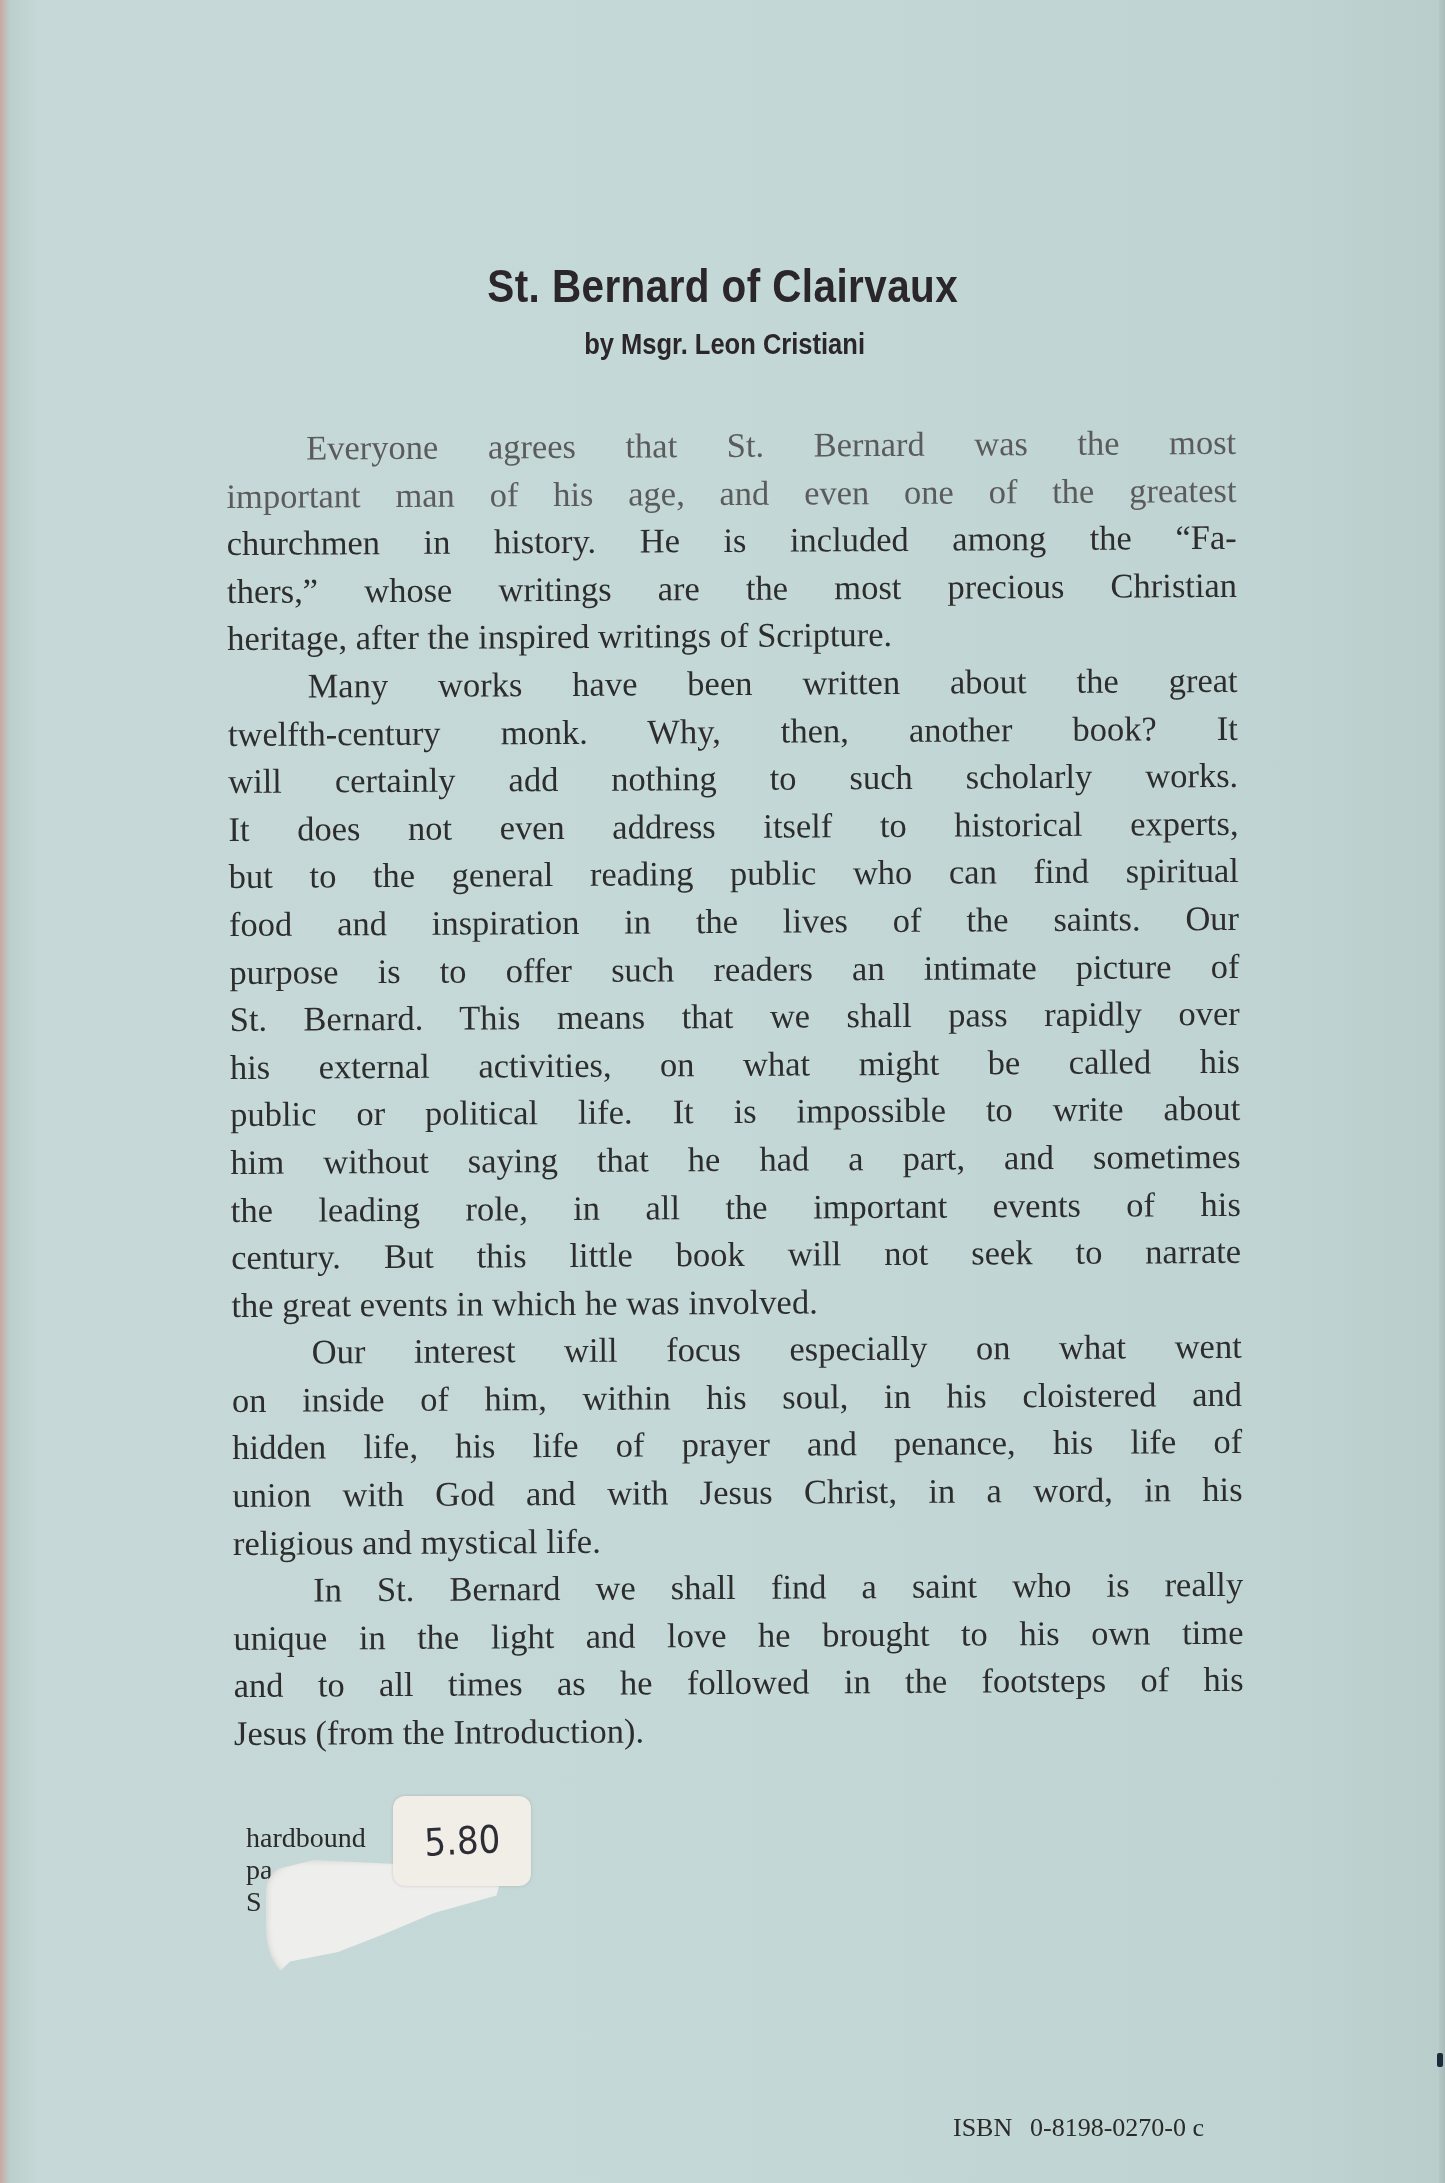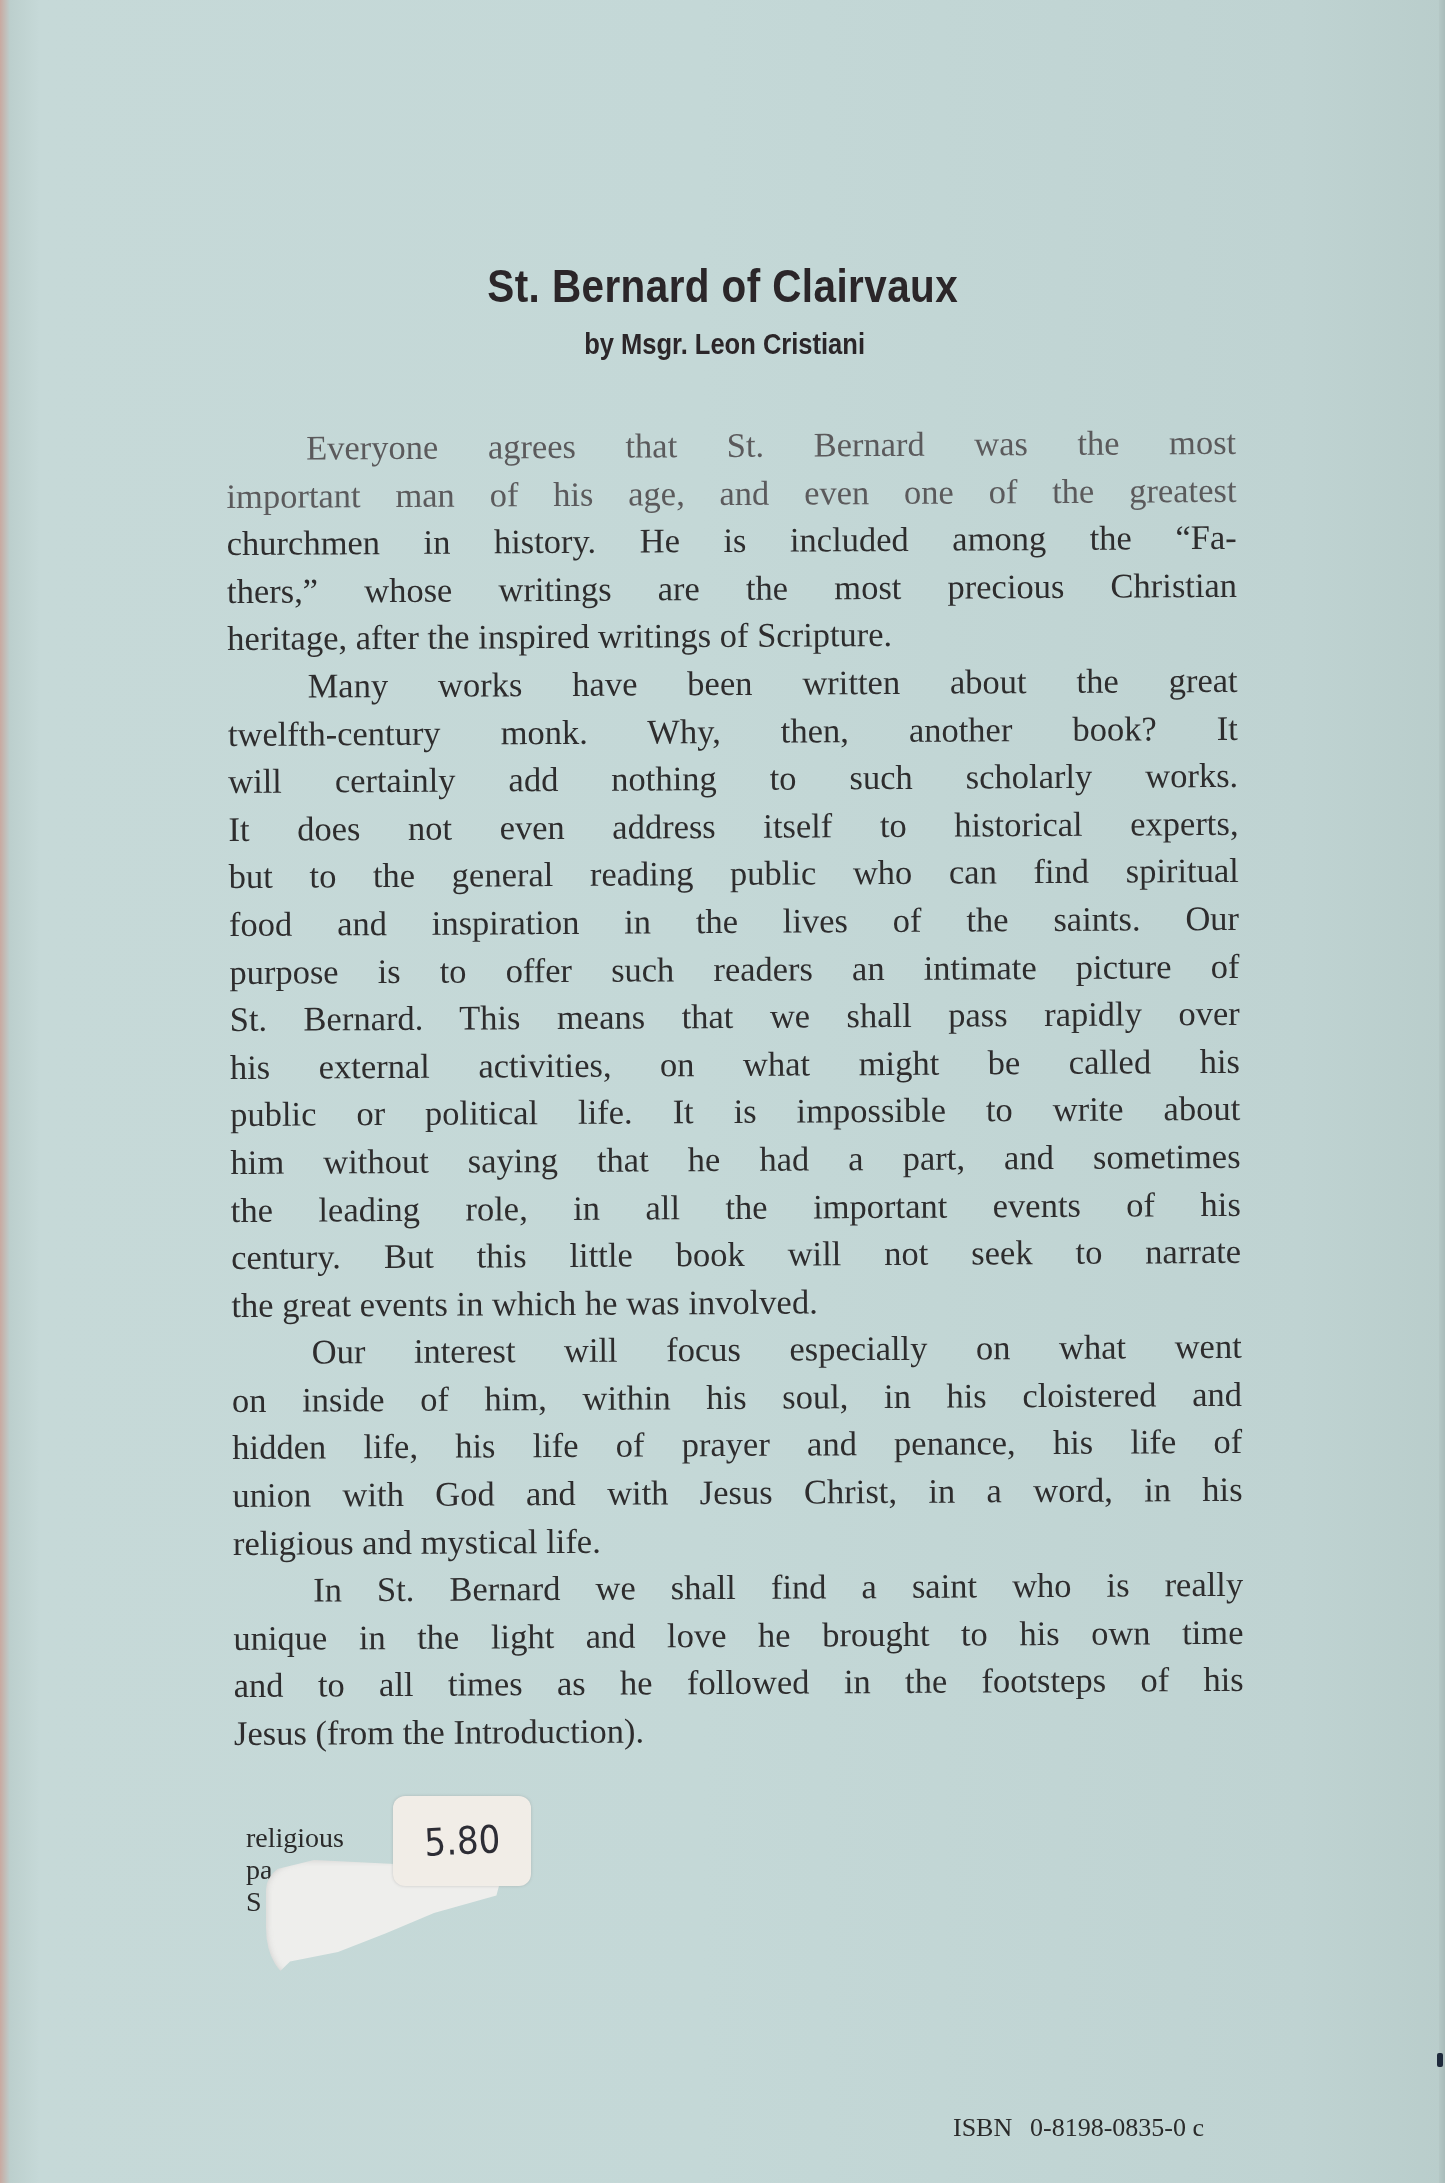--- a/index.html
+++ b/index.html
@@ -125,29 +125,29 @@
   <span class="line">union with God and with Jesus Christ, in a word, in his</span>
   <span class="line last">religious and mystical life.</span>
 
   <span class="line indent">In St. Bernard we shall find a saint who is really</span>
   <span class="line">unique in the light and love he brought to his own time</span>
   <span class="line">and to all times as he followed in the footsteps of his</span>
   <span class="line last">Jesus (from the Introduction).</span>
 </div>
 
 <div class="edition">
-  <span class="row">religious</span>
+  <span class="row">hardbound</span>
   <span class="row">pa</span>
   <span class="row">S</span>
 </div>
 
 <div class="torn"></div>
 
 <div class="price-sticker">
   <span class="price">5.80</span>
 </div>
 
 <div class="isbn">
-  <span class="row"><span class="label">ISBN</span><span>0-8198-0835-0 c</span></span>
+  <span class="row"><span class="label">ISBN</span><span>0-8198-0270-0 c</span></span>
   
 </div>
 
 <div class="edge-mark"></div>
 
 </body></html>

